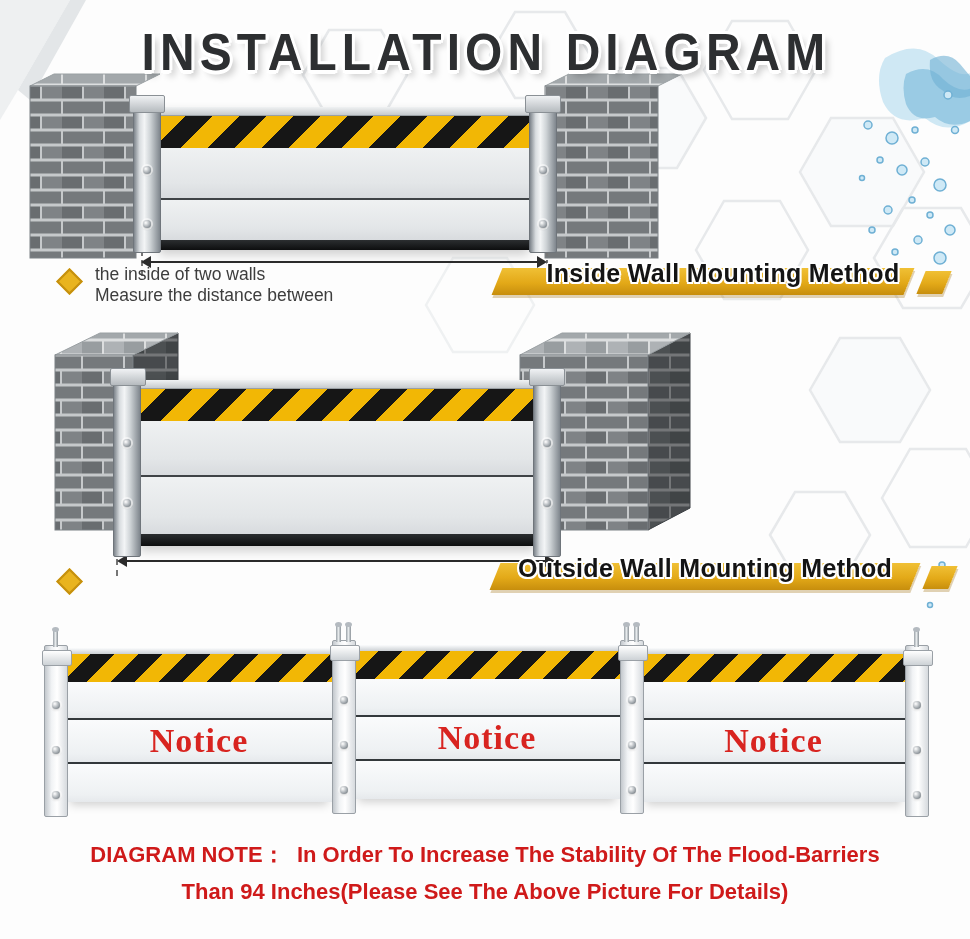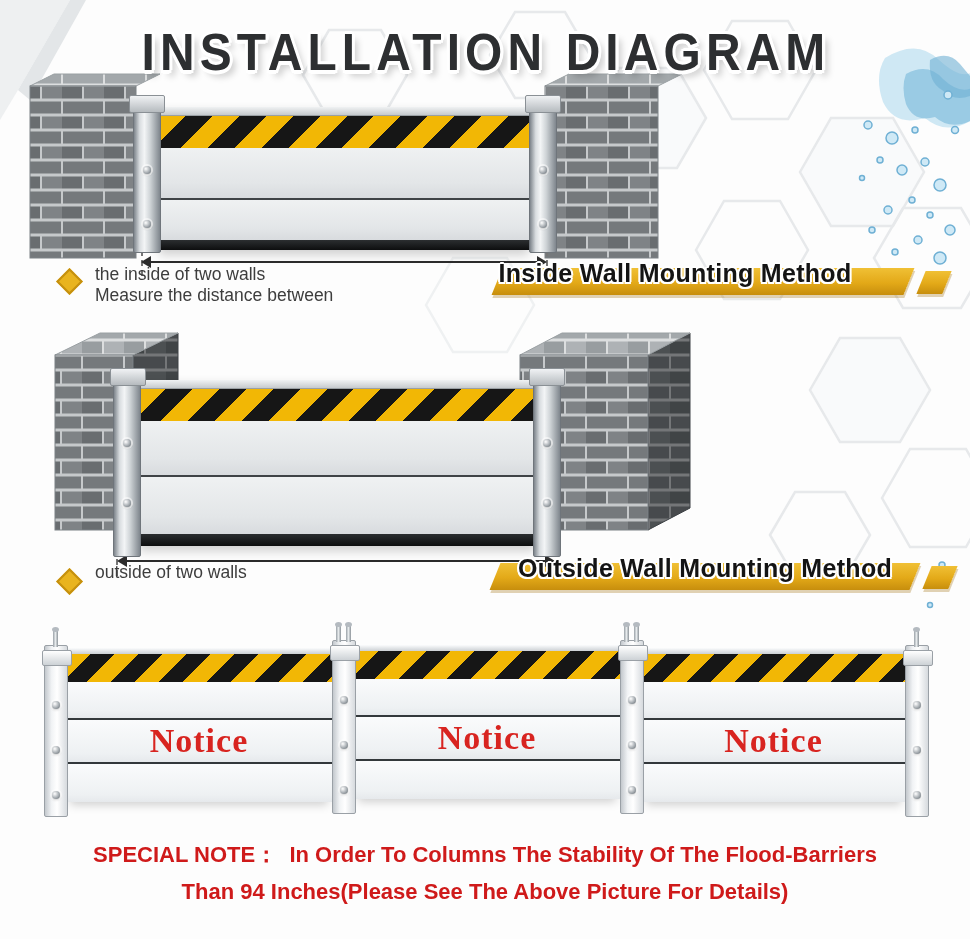--- a/index.html
+++ b/index.html
@@ -178,21 +178,21 @@
     <div class="meas" style="left:151px;top:261px;width:386px"></div>
 
     <div class="diamond" style="left:60px;top:272px"></div>
     <div class="cap" style="left:95px;top:264px;width:330px">
       <div>the inside of two walls</div>
       <div>Measure the distance between</div>
     </div>
 
     <div class="banner-strip" style="left:497px;top:268px;width:412px"></div>
     <div class="banner-strip" style="left:921px;top:271px;width:26px;height:23px"></div>
-    <div class="banner-text" style="left:469px;top:259px;width:412px">Inside Wall Mounting Method</div>
+    <div class="banner-text" style="left:517px;top:259px;width:412px">Inside Wall Mounting Method</div>
   </div>
 
   <div>
     <svg class="pillars" style="left:40px;top:325px" width="670" height="215" viewBox="0 0 670 215">
       <polygon points="93,30 138,8 138,183 93,205" fill="url(#brick)"></polygon>
       <polygon points="93,30 138,8 138,183 93,205" fill="rgba(15,17,20,0.45)" stroke="#3c4044"></polygon>
       <polygon points="15,30 93,30 138,8 60,8" fill="url(#brickLight)" stroke="#9aa0a3"></polygon>
       <rect x="15" y="30" width="78" height="175" fill="url(#brick)" stroke="#7d8286"></rect>
       <polygon points="608,30 650,8 650,183 608,205" fill="url(#brick)"></polygon>
       <polygon points="608,30 650,8 650,183 608,205" fill="rgba(15,17,20,0.45)" stroke="#3c4044"></polygon>
@@ -219,21 +219,20 @@
       <div class="b-face" style="height:57px"></div>
       <div class="b-foot" style="height:12px"></div>
     </div>
 
     <div class="dashv" style="left:116px;top:548px;height:28px"></div>
     <div class="dashv" style="left:555px;top:548px;height:28px"></div>
     <div class="meas" style="left:127px;top:560px;width:418px"></div>
 
     <div class="diamond" style="left:60px;top:572px"></div>
     <div class="cap" style="left:95px;top:562px;width:360px">
-      <div>outside of two walls</div>
     </div>
 
     <div class="banner-strip" style="left:495px;top:563px;width:420px"></div>
     <div class="banner-strip" style="left:927px;top:566px;width:26px;height:23px"></div>
     <div class="banner-text" style="left:495px;top:554px;width:420px">Outside Wall Mounting Method</div>
   </div>
 
   <div>
 
     <div class="wpost" style="left:44px;top:645px;width:22px;height:170px">
@@ -298,17 +297,17 @@
       <div class="s-line"></div>
       <div class="s-row" style="height:42px">
         <span class="notice">Notice</span>
       </div>
       <div class="s-line"></div>
       <div class="s-row" style="height:38px"></div>
     </div>
   </div>
 
   <div class="note-wrap">
-    <div class="note-line">SPECIAL NOTE：  In Order To Columns The Stability Of The Flood-Barriers</div>
+    <div class="note-line">DIAGRAM NOTE：  In Order To Increase The Stability Of The Flood-Barriers</div>
     <div class="note-line">Than 94 Inches(Please See The Above Picture For Details)</div>
   </div>
 
 </div>
 
 </body></html>

